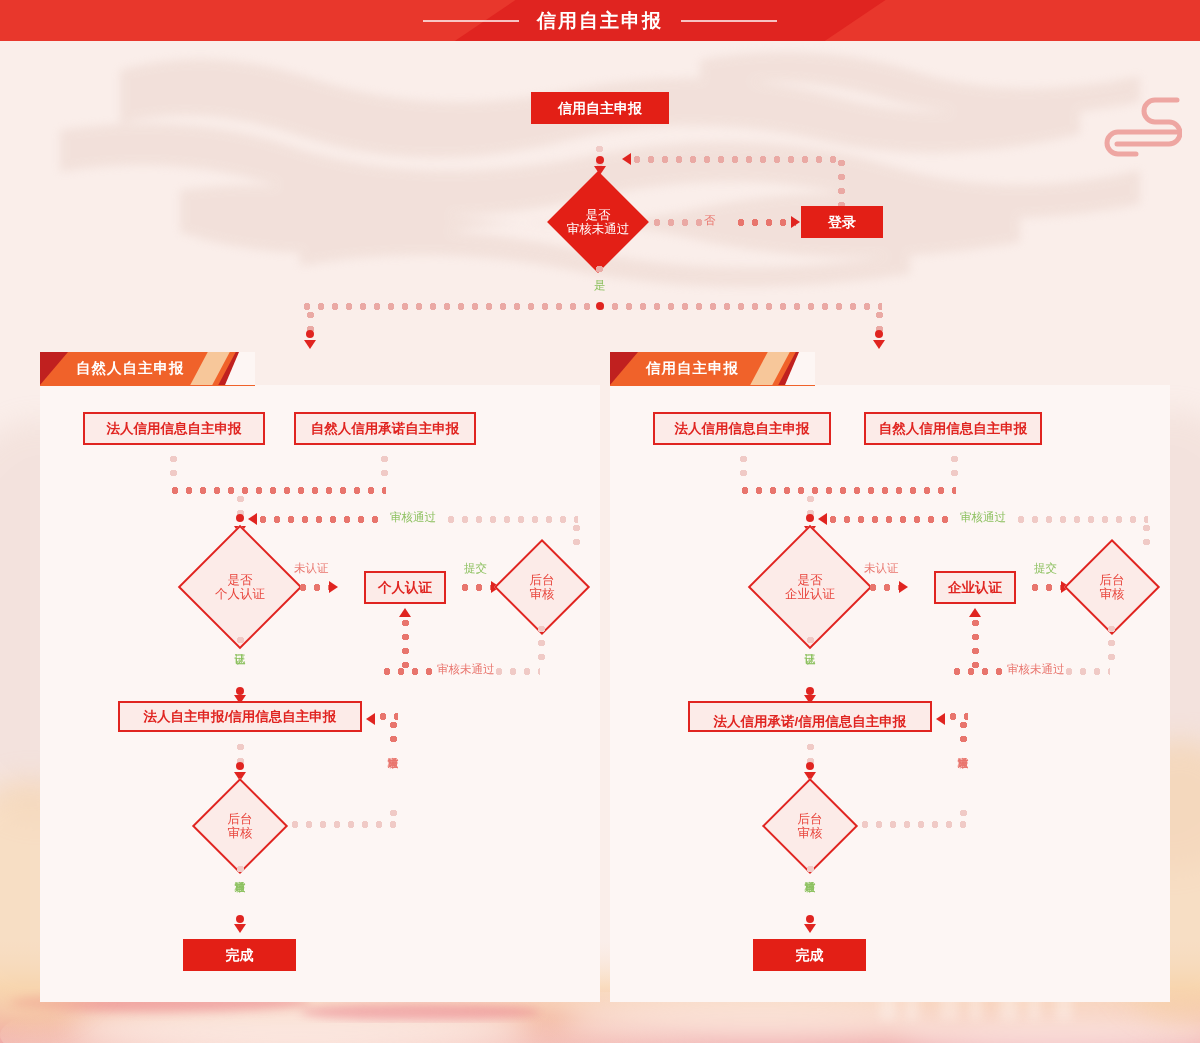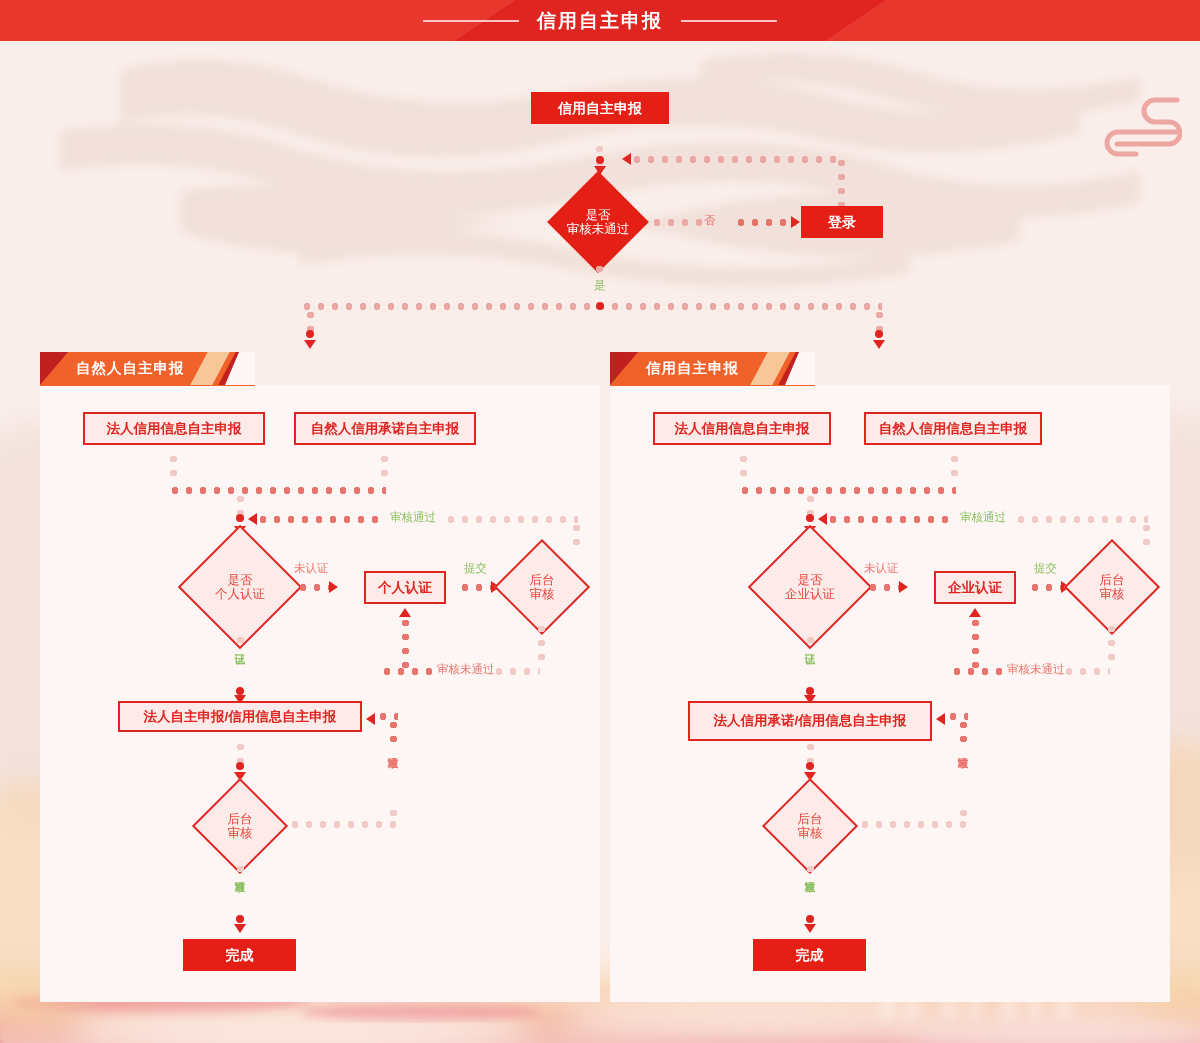--- a/index.html
+++ b/index.html
@@ -444,21 +444,21 @@
   <div class="edge-label lbl-red" style="left:1007px; top:662px;">审核未通过</div>
   <div class="dots-h" style="left:950px; top:668px; width:54px; --dc:#e8756d;"></div>
   <div class="dots-v" style="left:972px; top:616px; height:54px; --dc:#e8756d;"></div>
   <div class="arw arw-u" style="left:969px; top:608px;"></div>
 
   <div class="dots-v" style="left:807px; top:633px; height:12px; --dc:#f0cac6;"></div>
   <div class="edge-label lbl-green vert" style="left:804px; top:645px; font-size:11px;">已认证</div>
   <div class="dot" style="left:806px; top:687px;"></div>
   <div class="arw arw-d" style="left:804px; top:695px;"></div>
 
-  <div class="node node-outline" style="left:688px; top:701px; width:244px; height:40px;">
+  <div class="node node-outline" style="left:688px; top:701px; width:244px; height:31px;align-items:flex-end;">
     <span>法人信用承诺/信用信息自主申报</span>
   </div>
 
   <div class="arw arw-l" style="left:936px; top:713px;"></div>
   <div class="dots-h" style="left:946px; top:713px; width:22px; --dc:#e8756d;"></div>
   <div class="dots-v" style="left:960px; top:718px; height:30px; --dc:#e8756d;"></div>
   <div class="edge-label lbl-red vert" style="left:957px; top:748px; font-size:11px;">审核未通过</div>
   <div class="dots-v" style="left:960px; top:806px; height:18px; --dc:#f0cac6;"></div>
   <div class="dots-h" style="left:844px; top:821px; width:122px; --dc:#f0cac6;"></div>
 

